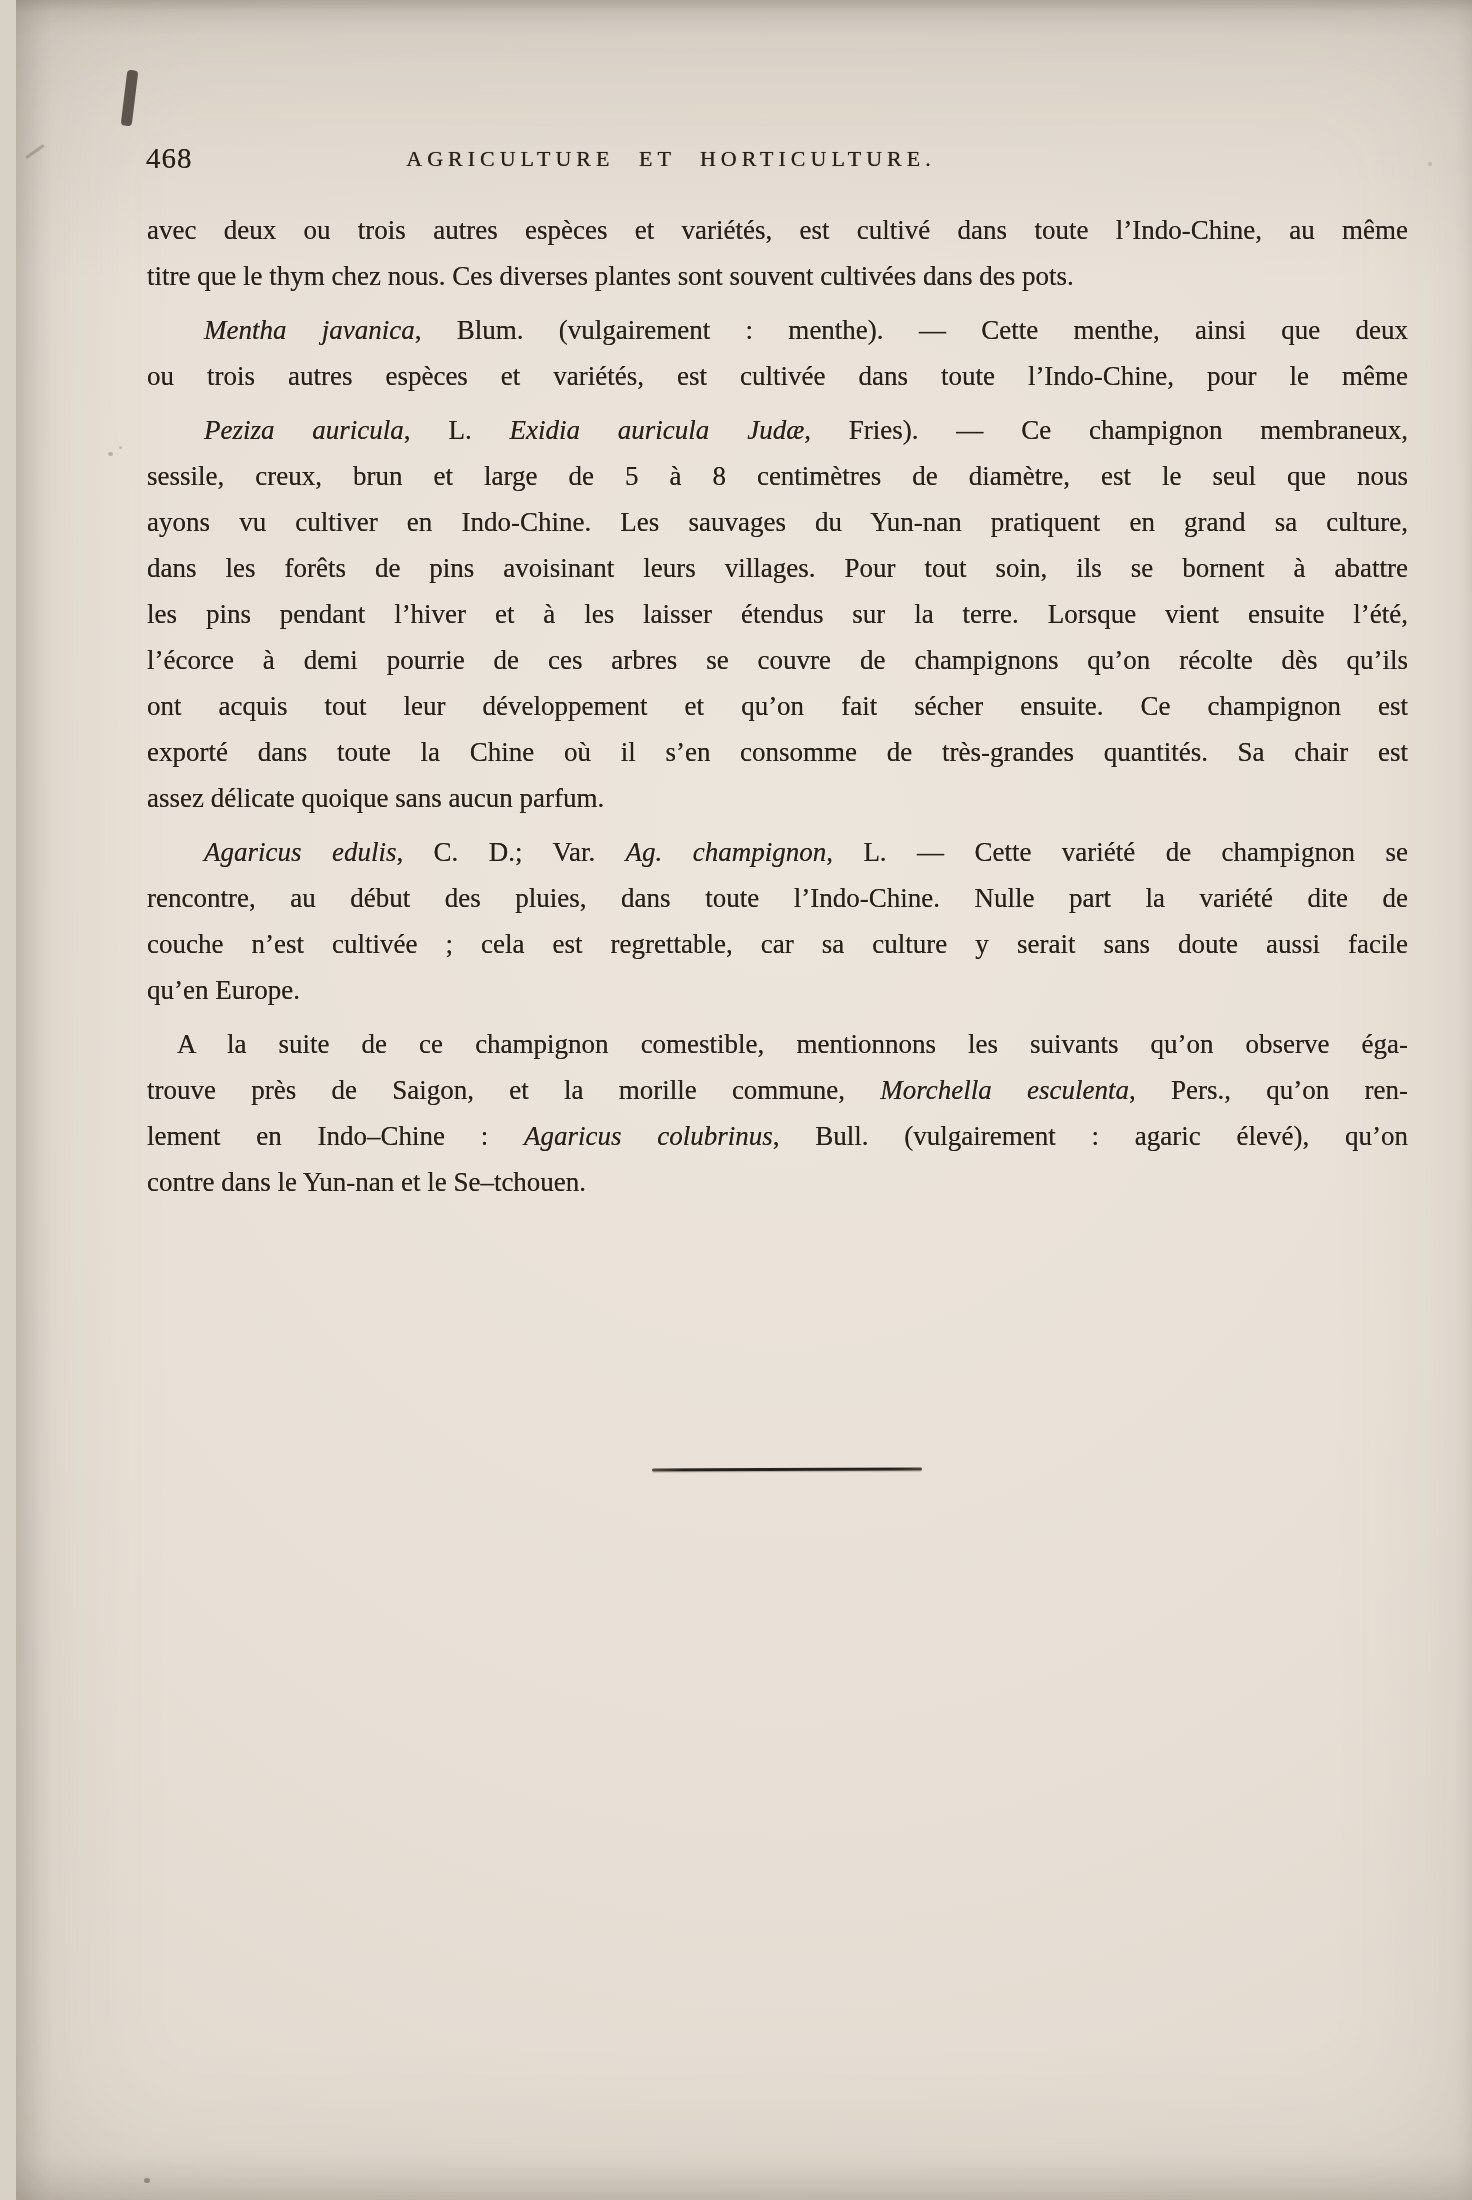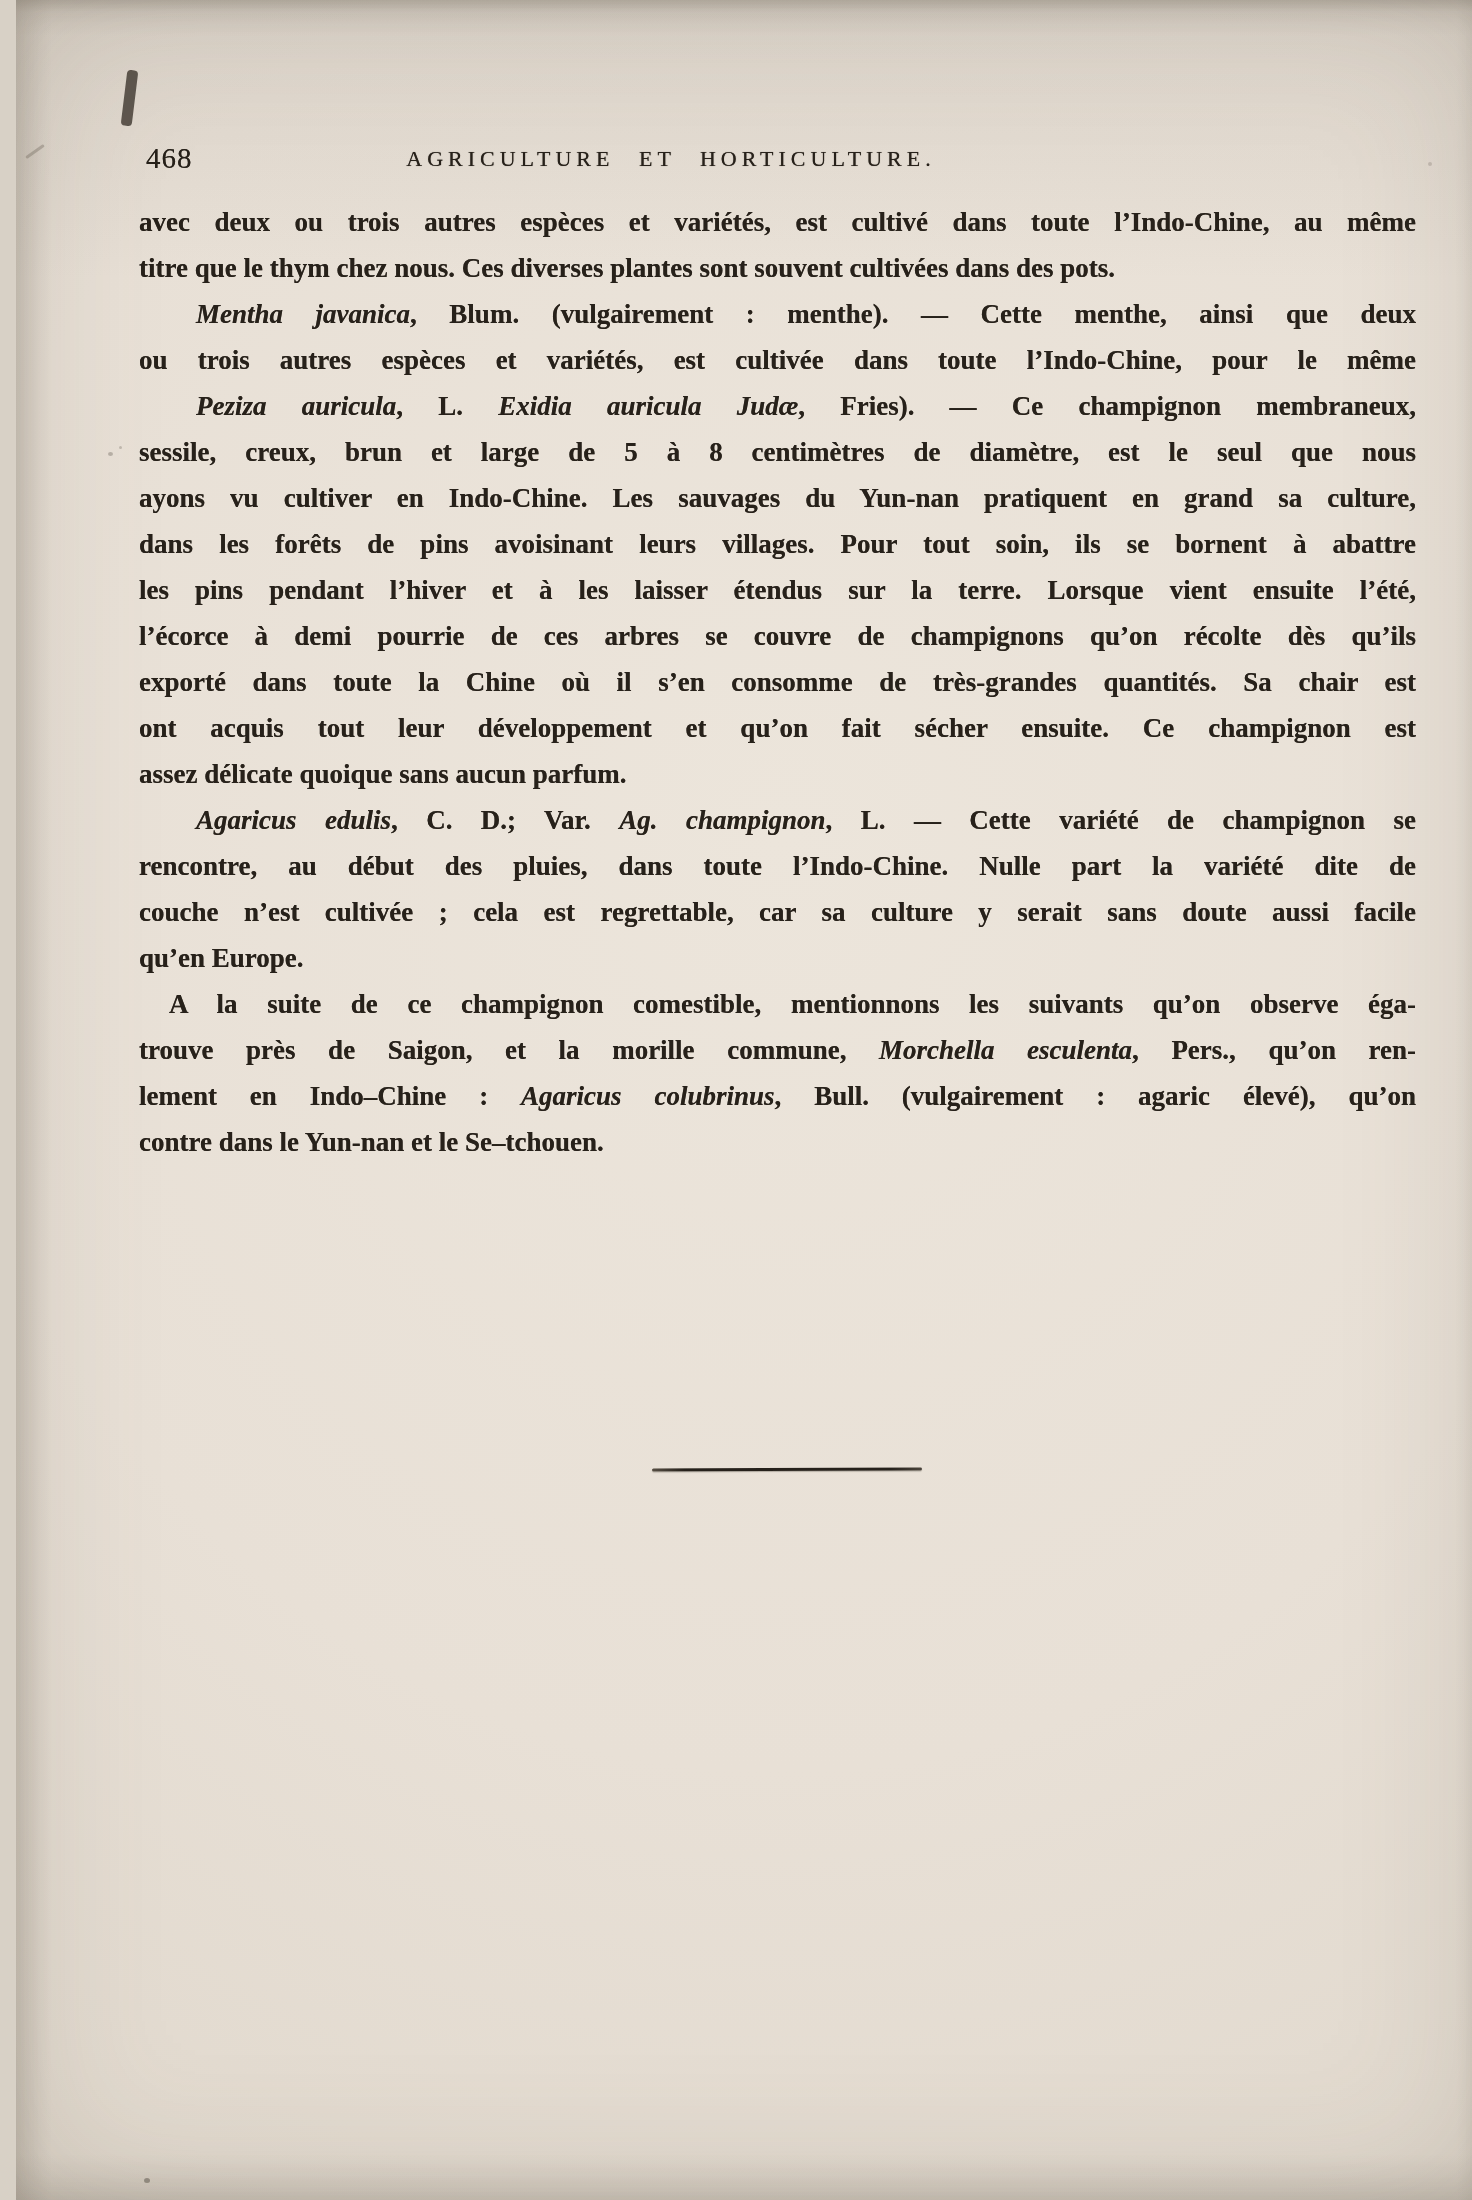--- a/index.html
+++ b/index.html
@@ -33,21 +33,21 @@
     position: absolute; left: 317px; top: 146px; width: 676px;
     text-align: center; font-size: 22px; letter-spacing: 5px; word-spacing: 14px;
     white-space: nowrap;
     text-shadow: 0 0 0.7px rgba(39,33,26,0.8);
   }
   .textblock {
     position: absolute; left: 123px; top: 199px; width: 1277px;
     font-size: 27px; line-height: 46px;
     text-shadow: 0 0 0.6px rgba(39,33,26,0.7);
   }
-  .para { margin: 0; font-weight: bold; }
+  .para { margin: 8px; }
   .line { text-align: left; }
   .line.j { text-align: justify; text-align-last: justify; }
   .it { font-style: italic; }
   .rule {
     position: absolute; left: 636px; top: 1468px; width: 270px; height: 3px;
     border-radius: 2px; transform: rotate(-0.25deg);
     background: linear-gradient(90deg, #564e43, #26211b 12%, #26211b 88%, #4a433a);
     box-shadow: 0 1px 1px rgba(51,45,38,0.30);
   }
   .mark { position: absolute; pointer-events: none; }
@@ -75,22 +75,22 @@
         <div class="line j" style="text-indent: 57px;"><span class="it">Mentha javanica</span><span class="rm">, Blum. (vulgairement : menthe). — Cette menthe, ainsi que deux</span></div>
         <div class="line j"><span class="rm">ou trois autres espèces et variétés, est cultivée dans toute l’Indo-Chine, pour le même</span></div>
       </div>
       <div class="para">
         <div class="line j" style="text-indent: 57px;"><span class="it">Peziza auricula</span><span class="rm">, L. </span><span class="it">Exidia auricula Judæ</span><span class="rm">, Fries). — Ce champignon membraneux,</span></div>
         <div class="line j"><span class="rm">sessile, creux, brun et large de 5 à 8 centimètres de diamètre, est le seul que nous</span></div>
         <div class="line j"><span class="rm">ayons vu cultiver en Indo-Chine. Les sauvages du Yun-nan pratiquent en grand sa culture,</span></div>
         <div class="line j"><span class="rm">dans les forêts de pins avoisinant leurs villages. Pour tout soin, ils se bornent à abattre</span></div>
         <div class="line j"><span class="rm">les pins pendant l’hiver et à les laisser étendus sur la terre. Lorsque vient ensuite l’été,</span></div>
         <div class="line j"><span class="rm">l’écorce à demi pourrie de ces arbres se couvre de champignons qu’on récolte dès qu’ils</span></div>
+        <div class="line j"><span class="rm">ont acquis tout leur développement et qu’on fait sécher ensuite. Ce champignon est</span></div>
         <div class="line j"><span class="rm">exporté dans toute la Chine où il s’en consomme de très-grandes quantités. Sa chair est</span></div>
-        <div class="line j"><span class="rm">ont acquis tout leur développement et qu’on fait sécher ensuite. Ce champignon est</span></div>
         <div class="line"><span class="rm">assez délicate quoique sans aucun parfum.</span></div>
       </div>
       <div class="para">
         <div class="line j" style="text-indent: 57px;"><span class="it">Agaricus edulis</span><span class="rm">, C. D.; Var. </span><span class="it">Ag. champignon</span><span class="rm">, L. — Cette variété de champignon se</span></div>
         <div class="line j"><span class="rm">rencontre, au début des pluies, dans toute l’Indo-Chine. Nulle part la variété dite de</span></div>
         <div class="line j"><span class="rm">couche n’est cultivée ; cela est regrettable, car sa culture y serait sans doute aussi facile</span></div>
         <div class="line"><span class="rm">qu’en Europe.</span></div>
       </div>
       <div class="para">
         <div class="line j" style="text-indent: 30px;"><span class="rm">A la suite de ce champignon comestible, mentionnons les suivants qu’on observe éga-</span></div>

